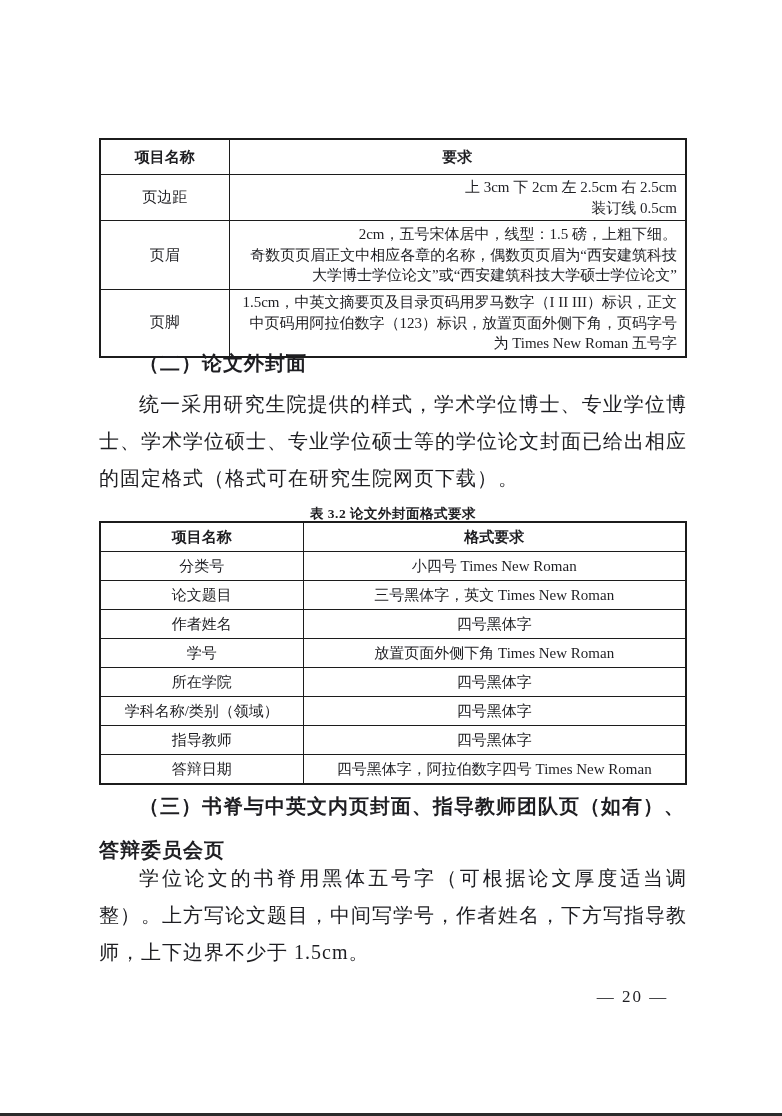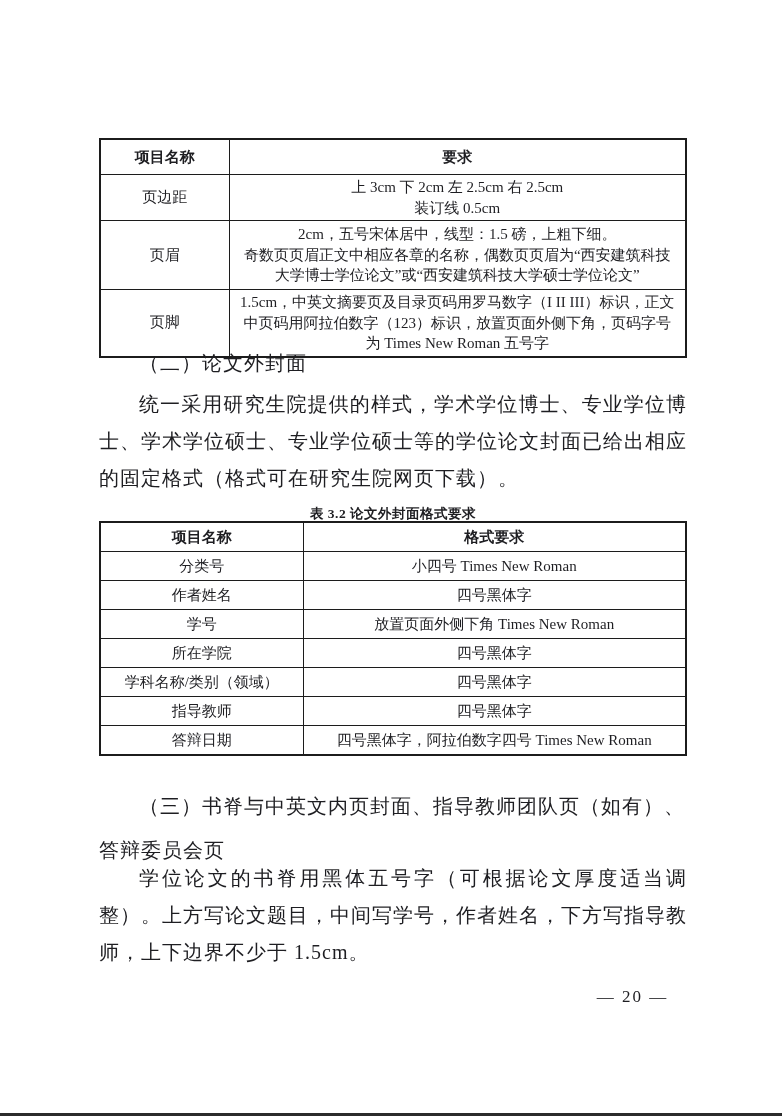--- a/index.html
+++ b/index.html
@@ -34,21 +34,21 @@
   #table1 col.c1 { width: 129px; }
   #table1 th {
     height: 30px;
     text-align: center;
     font-weight: bold;
     font-family: "Liberation Sans", sans-serif;
     font-size: 15px;
   }
   #table1 td.item-cell { text-align: center; }
   #table1 td.req-cell {
-    text-align: center;
+    text-align: right;
     white-space: pre-line;
     line-height: 20.5px;
   }
   #table1 tr.r-margin td { height: 40px; }
   #table1 tr.r-header td { height: 64px; }
   #table1 tr.r-footer td { height: 59px; }
 
   #table2 { top: 521px; }
   #table2 col.c1 { width: 203px; }
   #table2 th {
@@ -71,21 +71,21 @@
     letter-spacing: 0.5px;
     margin-top: 6px;
   }
 
   
   .sec-heading {
     position: absolute;
     left: 99px;
     width: 588px;
     font-size: 20px;
-    font-weight: normal;
+    font-weight: bold;
     letter-spacing: 1px;
     text-indent: 2em;
   }
   #heading-2 { top: 350px; line-height: 26px; }
   #heading-3 { top: 784px; line-height: 44px; }
 
   .body-paragraph {
     position: absolute;
     left: 99px;
     width: 588px;
@@ -162,20 +162,24 @@
     <tbody>
         <tr>
       <th>项目名称</th>
       <th>格式要求</th>
     </tr>
     <tr>
       <td>分类号</td>
       <td>小四号 Times New Roman</td>
     </tr>
     <tr>
+      <td>论文题目</td>
+      <td>三号黑体字，英文 Times New Roman</td>
+    </tr>
+    <tr>
       <td>作者姓名</td>
       <td>四号黑体字</td>
     </tr>
     <tr>
       <td>学号</td>
       <td>放置页面外侧下角 Times New Roman</td>
     </tr>
     <tr>
       <td>所在学院</td>
       <td>四号黑体字</td>

